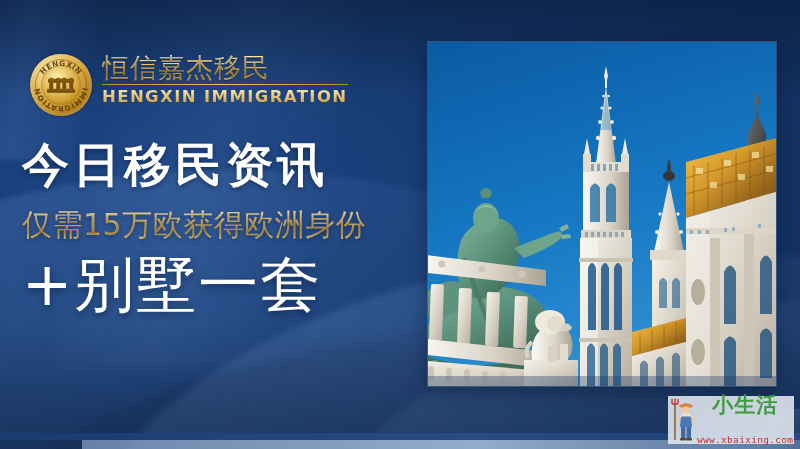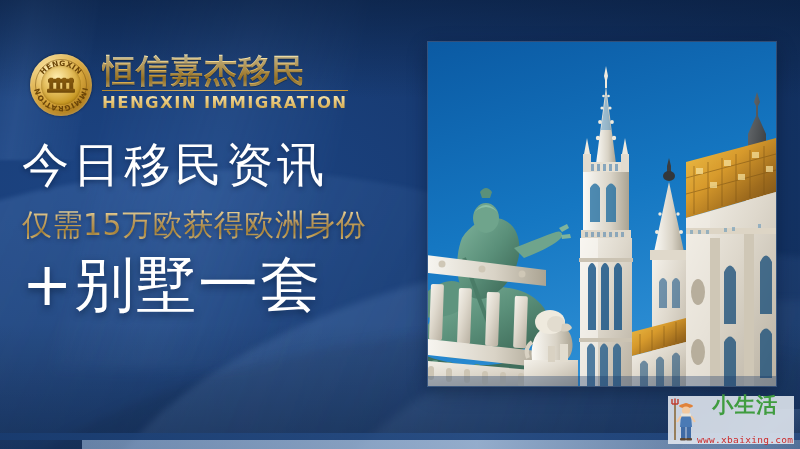--- a/index.html
+++ b/index.html
@@ -112,21 +112,21 @@
     position:absolute;inset:0;
   }
   .emblem .arc-txt svg{width:100%;height:100%;display:block;}
   .emblem .arc-txt text{
     font-family:"DejaVu Sans","Liberation Sans",sans-serif;
     font-size:7.4px;font-weight:bold;fill:#6b4508;letter-spacing:.4px;
   }
 
   .logo-text{margin-left:10px;padding-top:2px;}
   .logo-cn{
-    font-size:33px;font-weight:bold;line-height:1.04;letter-spacing:1px;
+    font-size:27px;font-weight:normal;line-height:1.04;letter-spacing:1px;
     background:linear-gradient(180deg,#fdf0bd 0%,#f3d285 28%,#d9ad4e 55%,#c4942f 74%,#f0d187 100%);
     -webkit-background-clip:text;background-clip:text;color:transparent;
     -webkit-text-fill-color:transparent;
     text-shadow:0 1px 0 rgba(0,0,0,.25);
     white-space:nowrap;
   }
   .logo-divider{
     height:1px;margin:2px 0 2px;
     background:linear-gradient(90deg,#b8892c 0%, #e3c473 50%, #b8892c 100%);
   }
@@ -138,21 +138,21 @@
     white-space:nowrap;
     text-align:center;
   }
 
   
   .headline{
     position:absolute;left:22px;top:140px;width:400px;
   }
   .h-main{
     font-size:47px;line-height:1.08;color:#ffffff;letter-spacing:4px;
-    font-weight:400;white-space:nowrap;
+    font-weight:700;white-space:nowrap;
     text-shadow:0 2px 5px rgba(4,18,42,.45);
   }
   .h-sub{
     margin-top:17px;
     font-size:30px;line-height:1.1;font-weight:normal;letter-spacing:.5px;
     white-space:nowrap;
     background:linear-gradient(180deg,#fbe7ad 0%,#e6c madeup 0%,#dcb264 40%,#c79a3f 72%,#efd391 100%);
     background:linear-gradient(180deg,#fbe7ad 0%,#dcb264 42%,#c79a3f 74%,#efd391 100%);
     -webkit-background-clip:text;background-clip:text;color:transparent;
     -webkit-text-fill-color:transparent;

